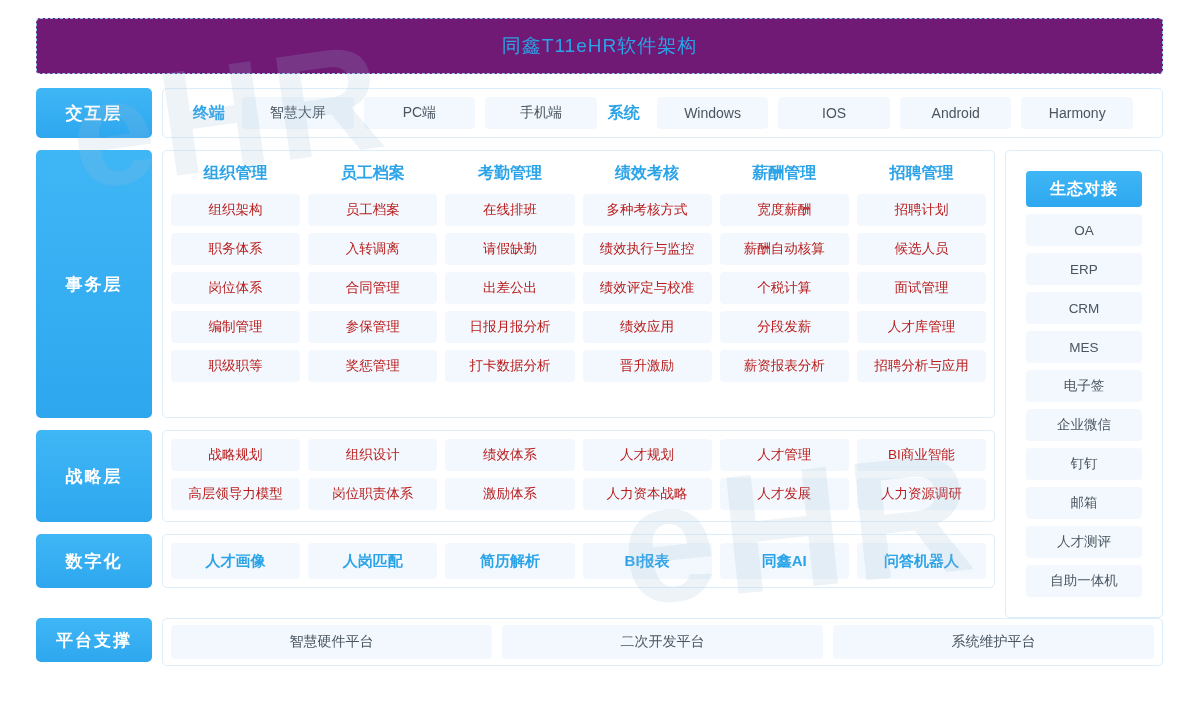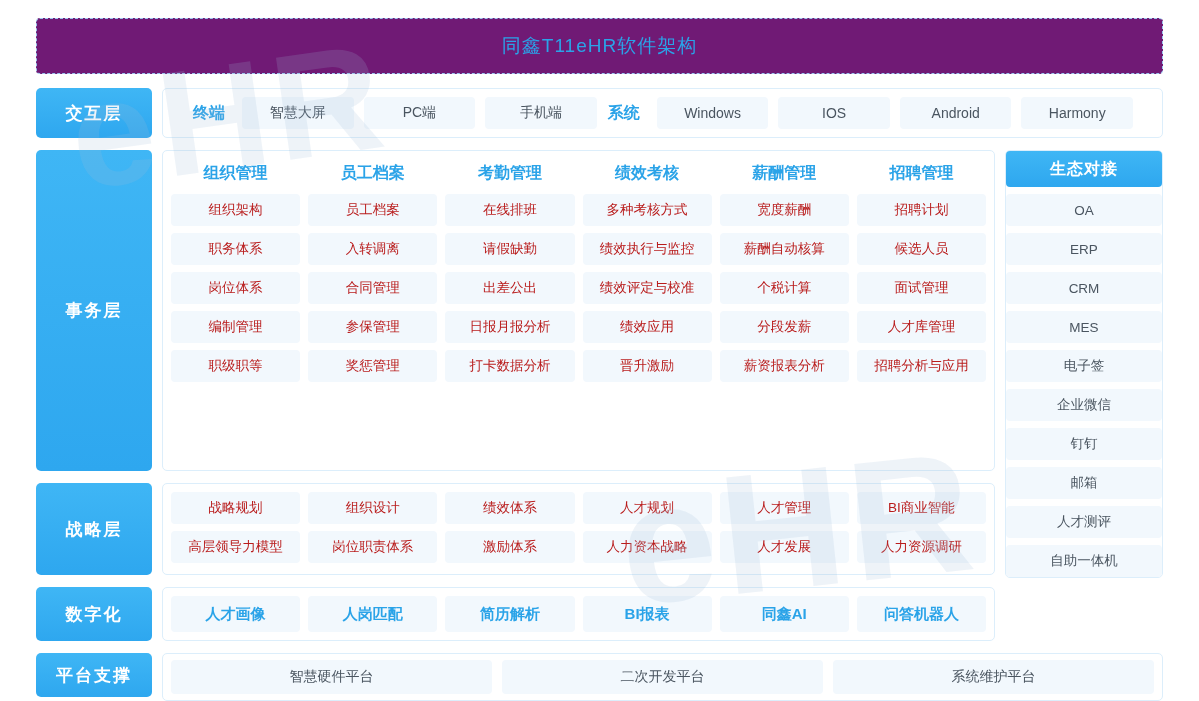--- a/index.html
+++ b/index.html
@@ -100,21 +100,21 @@
     text-align: right;
   }
 
   
   .affairs {
     display: flex;
     align-items: stretch;
     margin-bottom: 12px;
   }
   .affairs .row-label {
-    height: 321px;
+    height: 268px;
   }
   .affairs-body {
     flex: 1 1 auto;
     margin-left: 10px;
     border: 1px solid #dceefb;
     border-radius: 5px;
     background: #fff;
     padding: 8px;
     box-sizing: border-box;
     display: flex;
@@ -150,21 +150,21 @@
   }
 
   
   .eco {
     width: 158px;
     flex: 0 0 158px;
     margin-left: 10px;
     border: 1px solid #dceefb;
     border-radius: 5px;
     background: #fff;
-    padding: 0;
+    padding: 20px;
     box-sizing: border-box;
     display: flex;
     flex-direction: column;
     gap: 7px;
   }
   .eco-head {
     height: 36px;
     background: linear-gradient(180deg, #3fb6f5 0%, #2ea7ef 100%);
     color: #fff;
     font-size: 16px;

